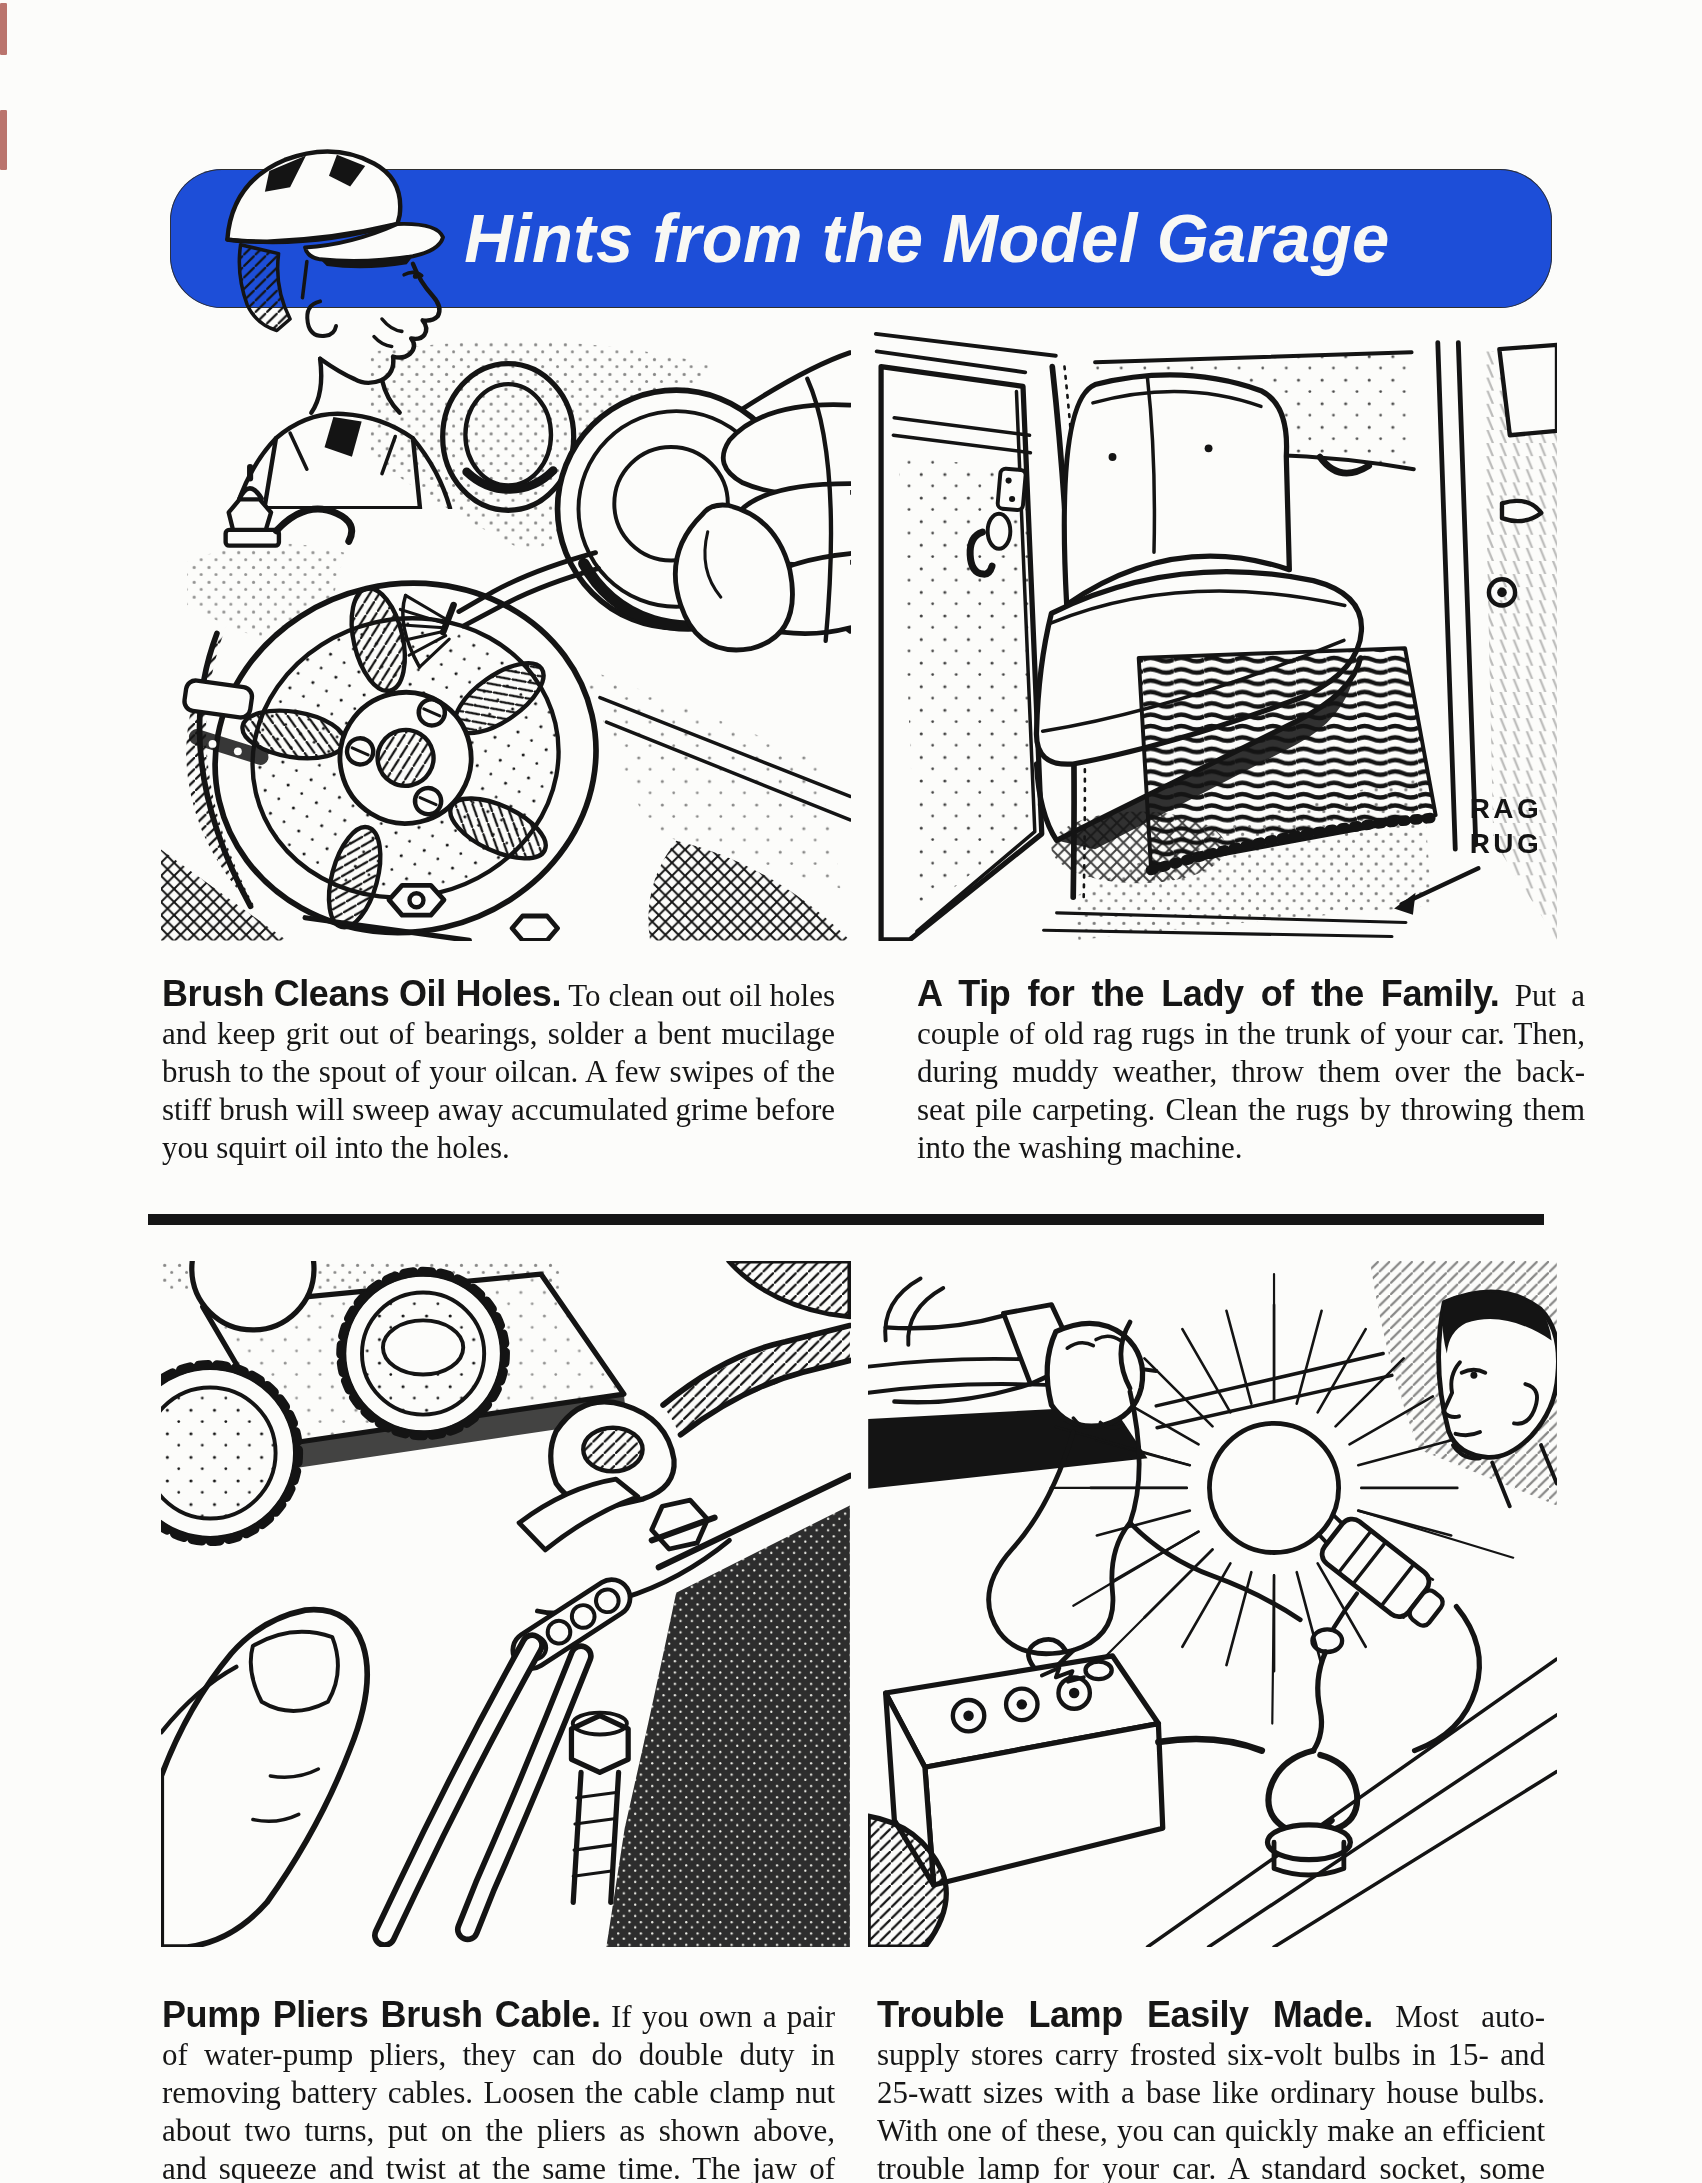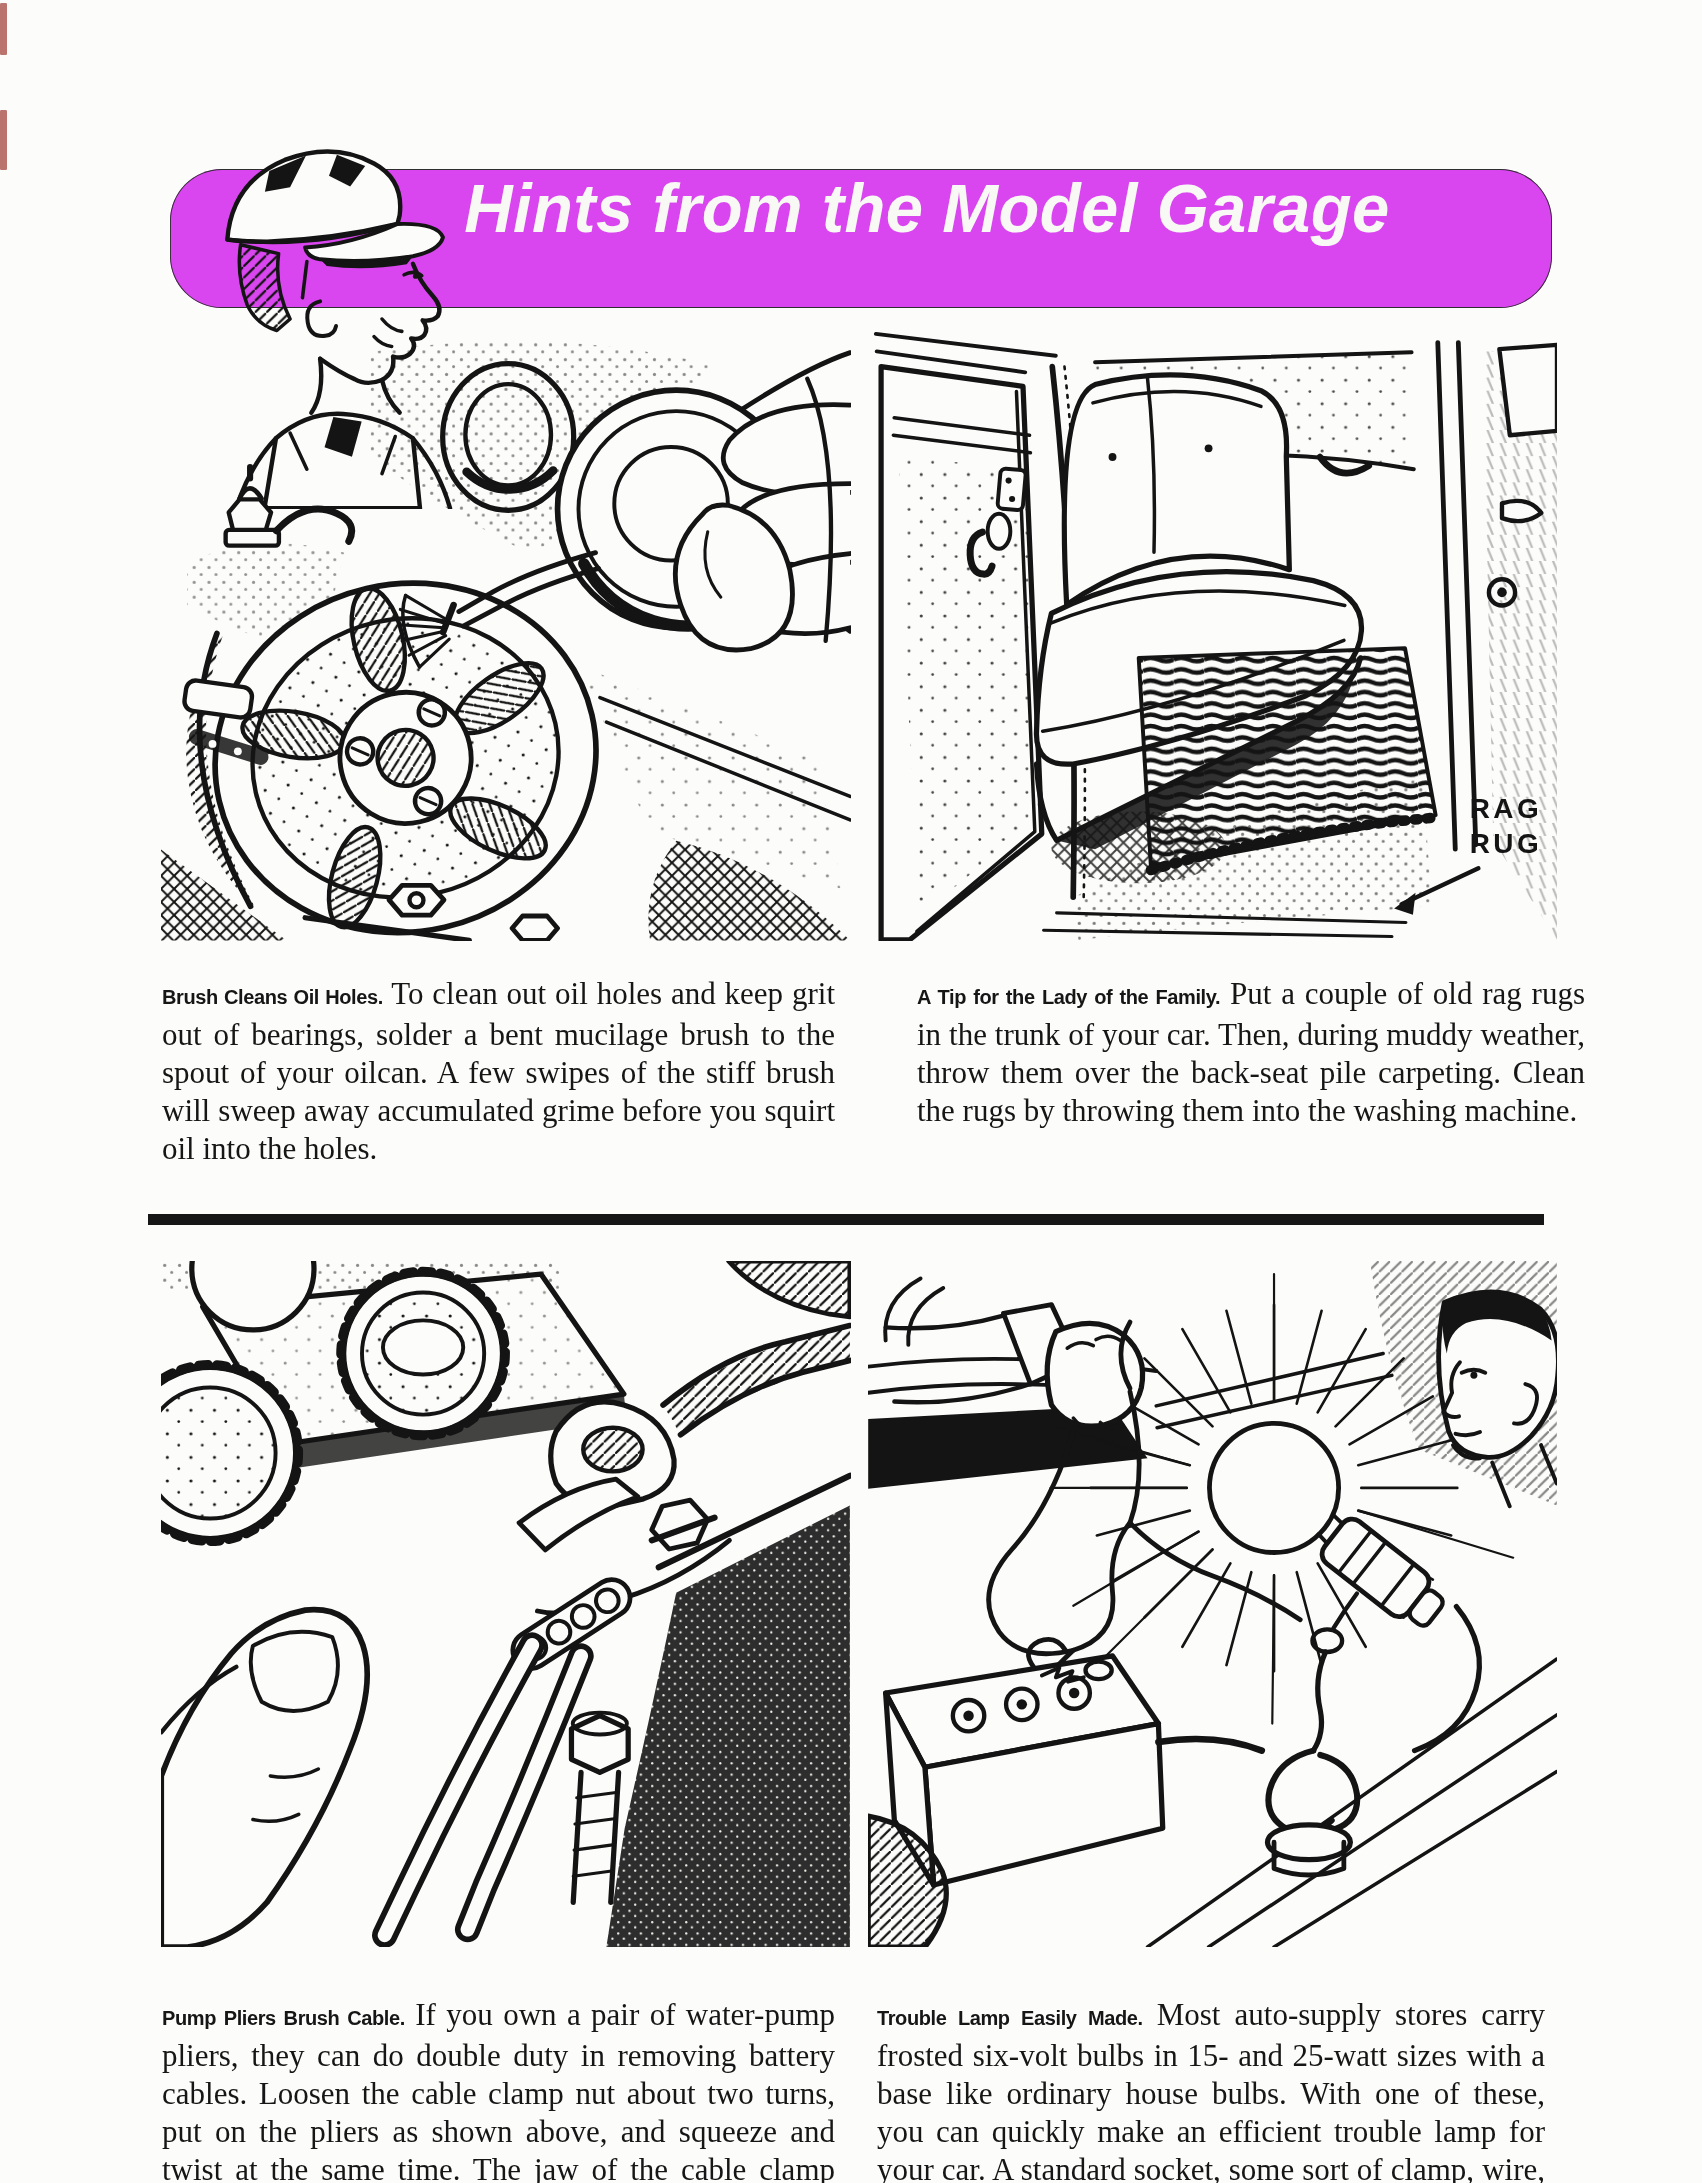--- a/index.html
+++ b/index.html
@@ -7,22 +7,22 @@
     width:1703px;height:2489px;position:relative;overflow:hidden;
     background:#fcfcfa;color:#141414;
     font-family:"Liberation Serif", serif;
   }
   .scan-mark{position:absolute;left:0;width:7px;background:#9e3a31;opacity:.7;border-radius:1.3px;}
   .scan-mark-1{top:2.6px;height:52px;}
   .scan-mark-2{top:110px;height:60px;}
 
   .banner{
     position:absolute;left:170px;top:169px;width:1382px;height:139px;
-    background:#d946ef;border-radius:52px;
-    display:flex;justify-content:center;
+    background:#1d4ed8;border-radius:52px;
+    display:flex;align-items:center;justify-content:center;
     padding-left:131px;box-sizing:border-box;
     box-shadow:0 0 0 0.9px #2e2e2e inset;
   }
   .banner-title{
     font-family:"Liberation Sans", sans-serif;
     font-style:italic;font-weight:700;font-size:69px;
     color:#f8f8f4;white-space:nowrap;letter-spacing:0.4px;
     transform:scaleX(.97);transform-origin:center;
   }
   .mascot{position:absolute;left:174px;top:129px;width:279px;height:380px;}
@@ -32,21 +32,21 @@
   .fig1{left:161px;top:325px;width:690px;height:616px;}
   .fig2{left:868px;top:325px;width:689px;height:616px;}
   .fig3{left:161px;top:1261px;width:690px;height:686px;}
   .fig4{left:868px;top:1261px;width:689px;height:686px;}
 
   .caption{
     position:absolute;text-align:justify;
     font-size:31px;line-height:38px;color:#161616;
   }
   .caption .lead{
-    font-family:"Liberation Sans", sans-serif;font-weight:700;font-size:20px;
+    font-family:"Liberation Sans", sans-serif;font-weight:700;font-size:36px;
     letter-spacing:-0.4px;
   }
   .cap1{left:162px;top:975px;width:673px;}
   .cap2{left:877px;top:975px;width:668px;margin-left:40px;}
   .cap3{left:162px;top:1996px;width:673px;}
   .cap4{left:877px;top:1996px;width:668px;}
 
   .rule{position:absolute;left:148px;top:1214px;width:1396px;height:11px;background:#161616;}
 </style>
 </head>

